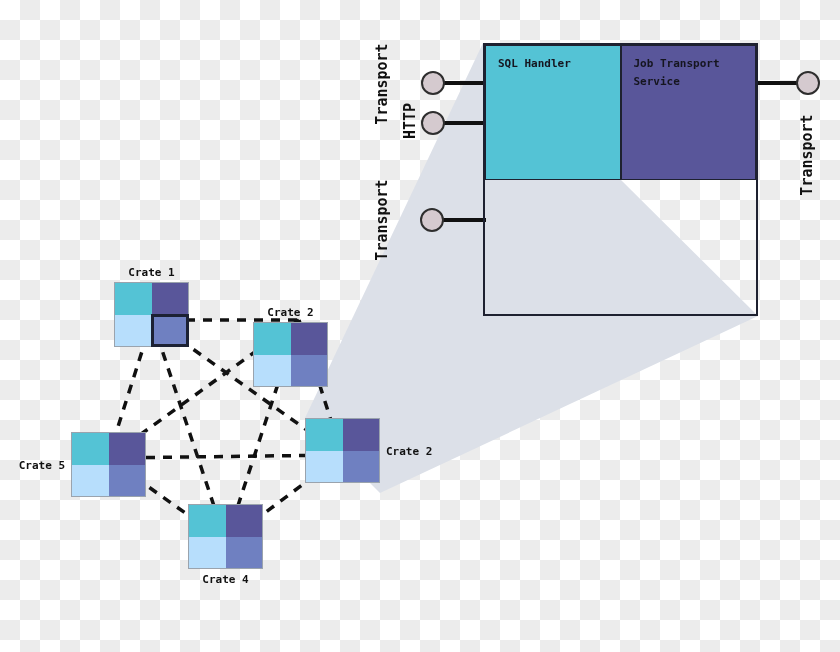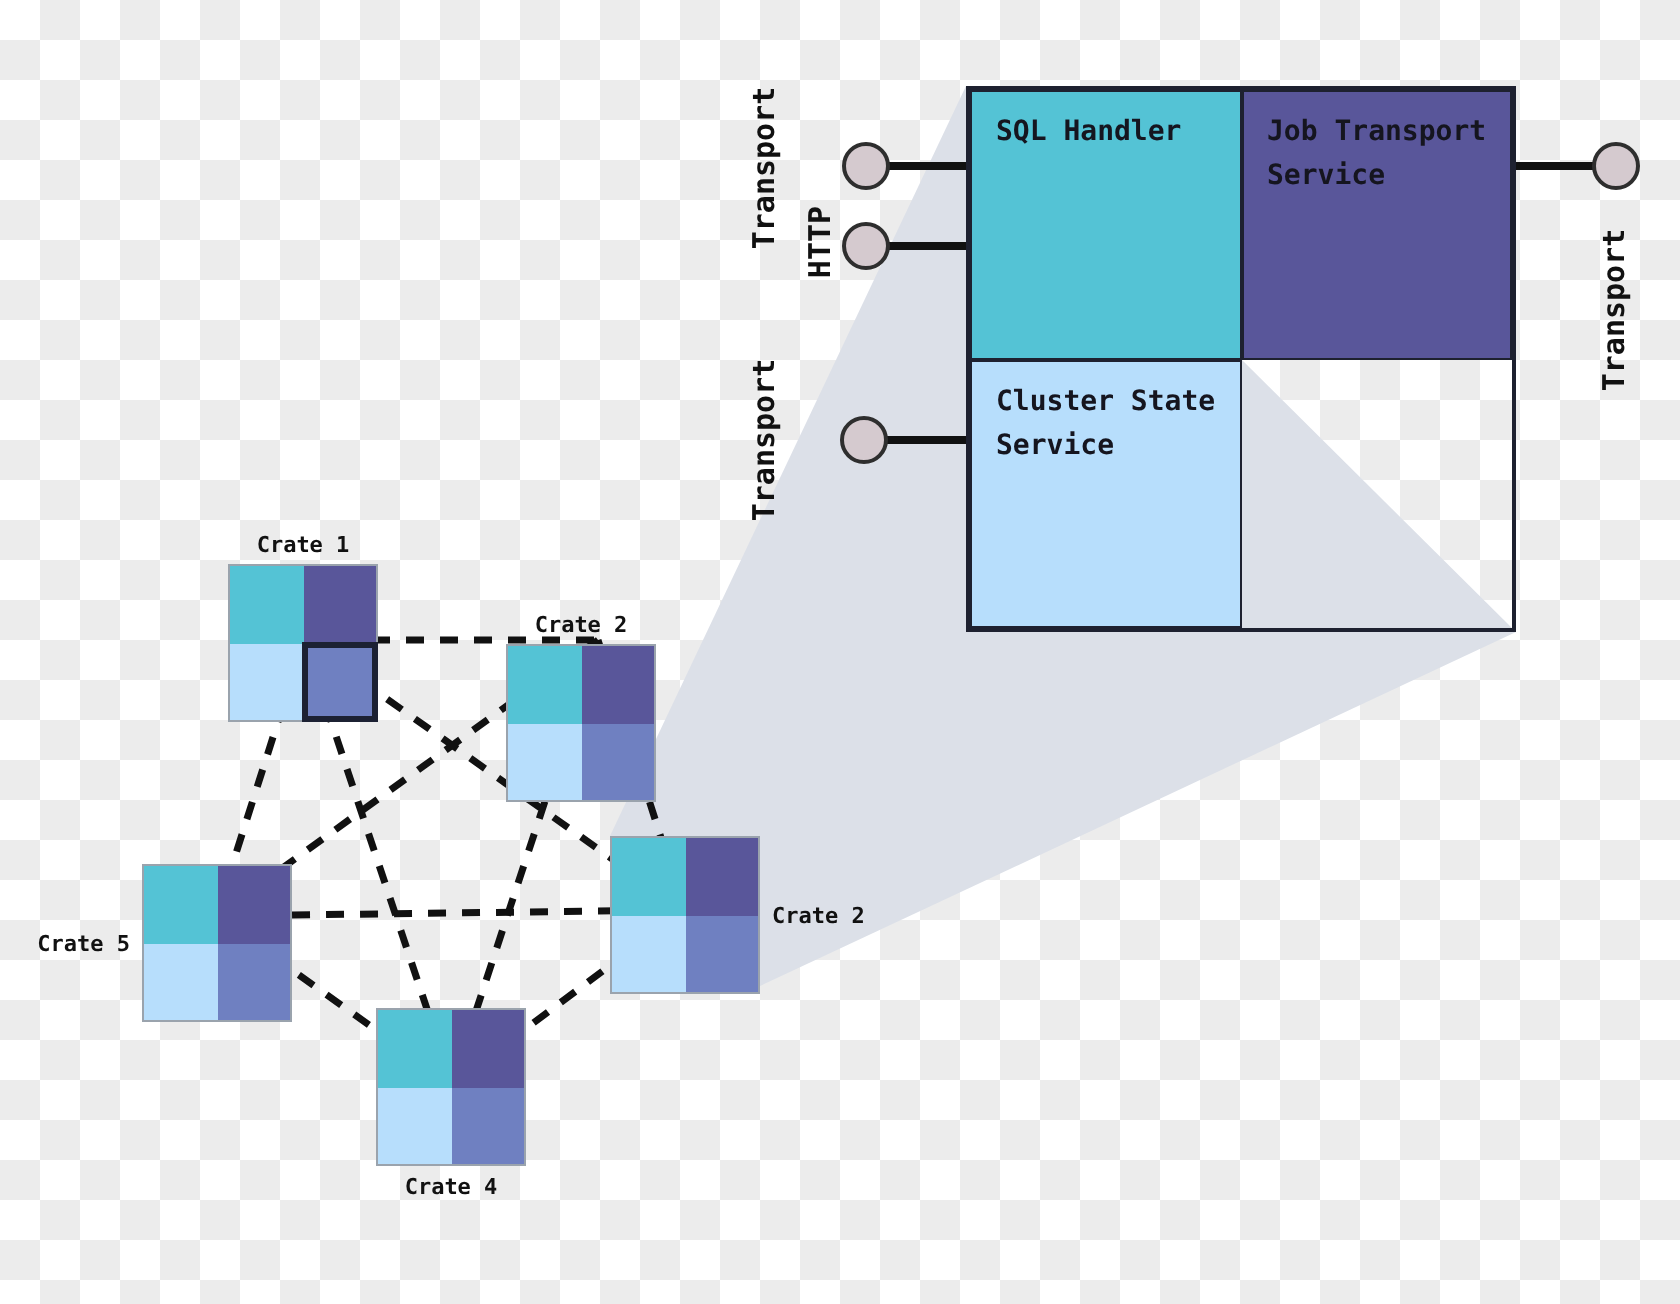--- a/index.html
+++ b/index.html
@@ -10,21 +10,21 @@
     font-family:"DejaVu Sans Mono", monospace;
     
     background:
       conic-gradient(#ececec 0 90deg, #ffffff 90deg 180deg,
                      #ececec 180deg 270deg, #ffffff 270deg 360deg);
     background-size:40px 40px;
   }
   svg.layer { position:absolute; left:0; top:0; width:840px; height:652px; }
 
   
-  .crate { position:absolute; width:75px; height:79px;
+  .crate { position:absolute; width:75px; height:65px;
            border:1px solid #9aa3ad; box-sizing:border-box;
            display:grid; grid-template-columns:1fr 1fr; grid-template-rows:1fr 1fr; }
   .cell { width:100%; height:100%; }
   .cell.teal  { background:#54c3d5; }
   .cell.dpurp { background:#59569a; }
   .cell.lblue { background:#b7defc; }
   .cell.mblue { background:#6f80c1; }
   .cell.hl    { box-shadow:inset 0 0 0 2px #1c2133; outline:2px solid #1c2133; outline-offset:-1px; }
   .crate-label { position:absolute; font-size:11px; font-weight:bold; color:#111;
                  white-space:nowrap; }
@@ -38,21 +38,21 @@
   #crate3 { left:305px; top:418px; }
   #crate4 { left:188px; top:504px;text-align:center; }
   #crate5 { left:71px;  top:432px; }
 
   
   #bigbox { position:absolute; left:483px; top:43px; width:275px; height:273px;
             border:2px solid #1e2130; box-sizing:border-box;
             display:grid; grid-template-columns:1fr 1fr; grid-template-rows:1fr 1fr; }
   .quad { border:1px solid #1e2130; box-sizing:border-box;
           padding:9px 4px 16px 12px;
-          font-size:14px; font-weight:bold; color:#15151f; line-height:1.6; }
+          font-size:11px; font-weight:bold; color:#15151f; line-height:1.6; }
   .quad.teal  { background:#54c3d5; }
   .quad.dpurp { background:#59569a; }
   .quad.lblue { background:#b7defc; }
   .quad.mblue { background:#6f80c1; }
 
   
   .vlabel { position:absolute; font-size:15px; font-weight:bold; color:#111;
             white-space:nowrap; transform:translate(-50%,-50%) rotate(-90deg); }
 </style>
 </head>
@@ -128,23 +128,20 @@
     <circle cx="808" cy="83" r="11" fill="#d5cacf" stroke="#2e2e2e" stroke-width="2"></circle>
   </svg>
 
   <div id="bigbox">
     <div class="quad teal">
       <span>SQL Handler</span>
     </div>
     <div class="quad dpurp">
       <span>Job Transport Service</span>
     </div>
-    <div class="quad lblue">
-      <span>Cluster State Service</span>
-    </div>
   </div>
 
   <span class="vlabel" style="left:382px; top:84px;">Transport</span>
   <span class="vlabel" style="left:410px; top:121px;">HTTP</span>
   <span class="vlabel" style="left:382px; top:220px;">Transport</span>
   <span class="vlabel" style="left:807px; top:155px;">Transport</span>
 
 </div>
 
 </body></html>

